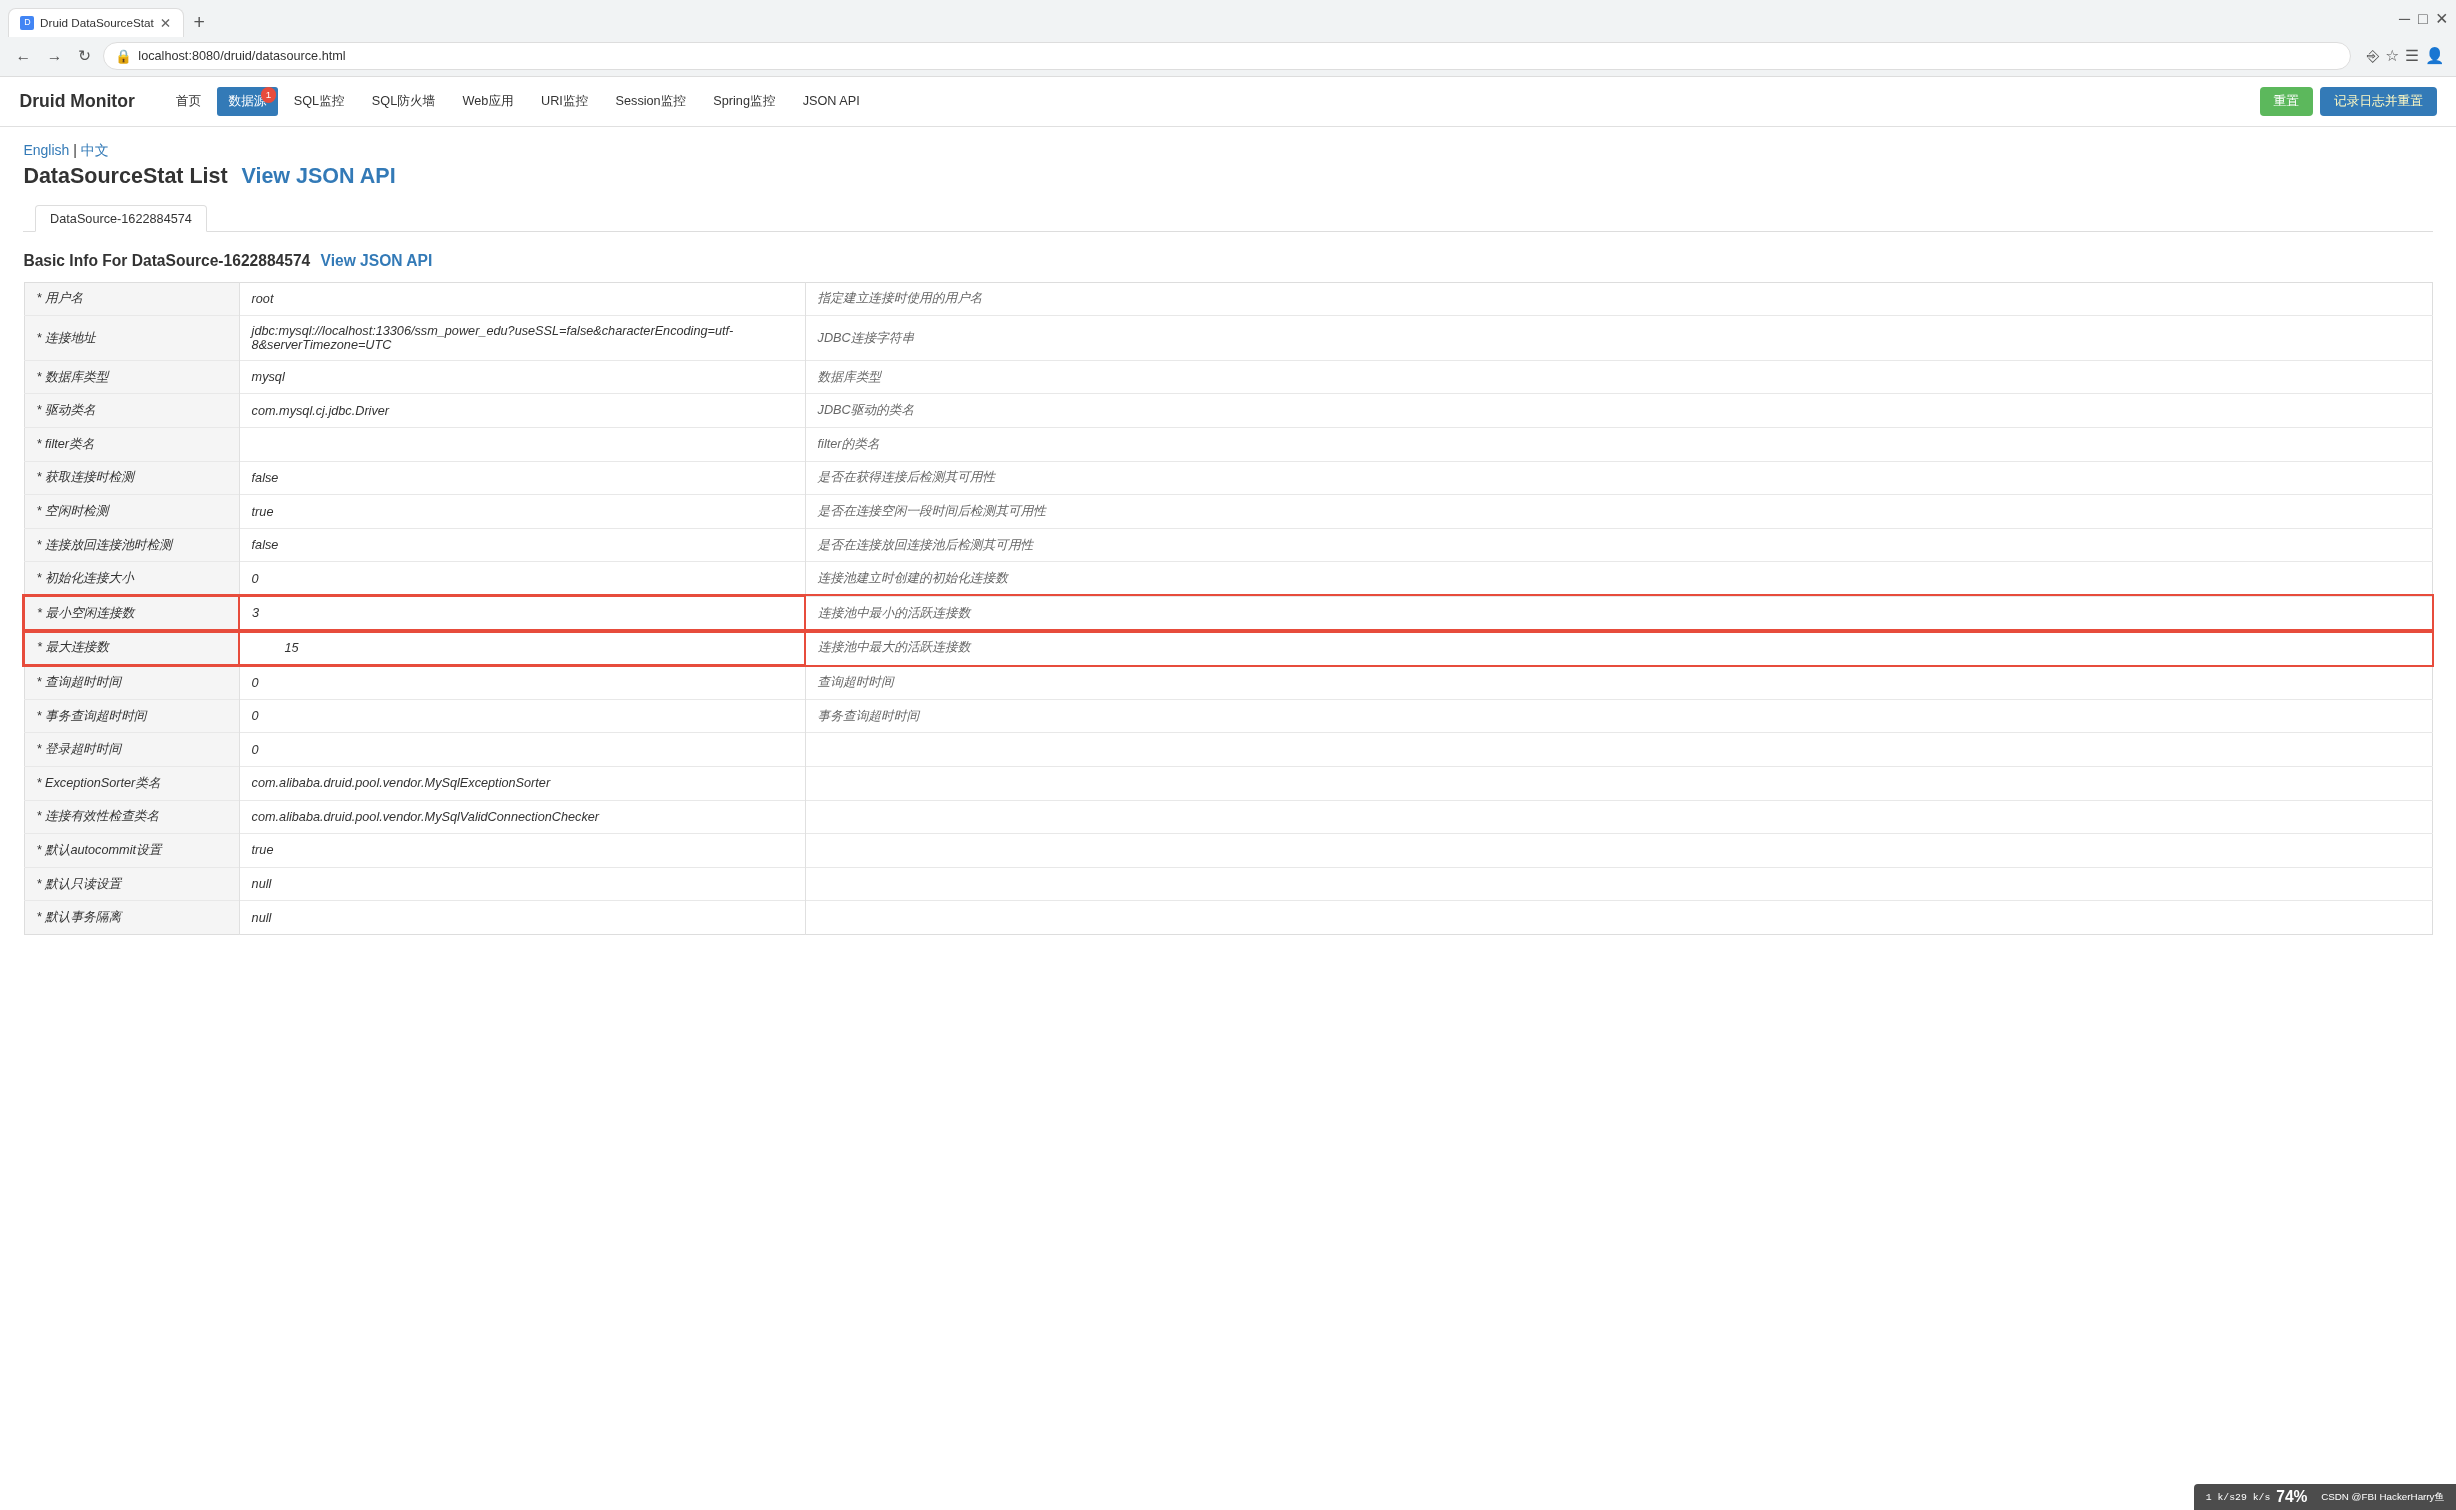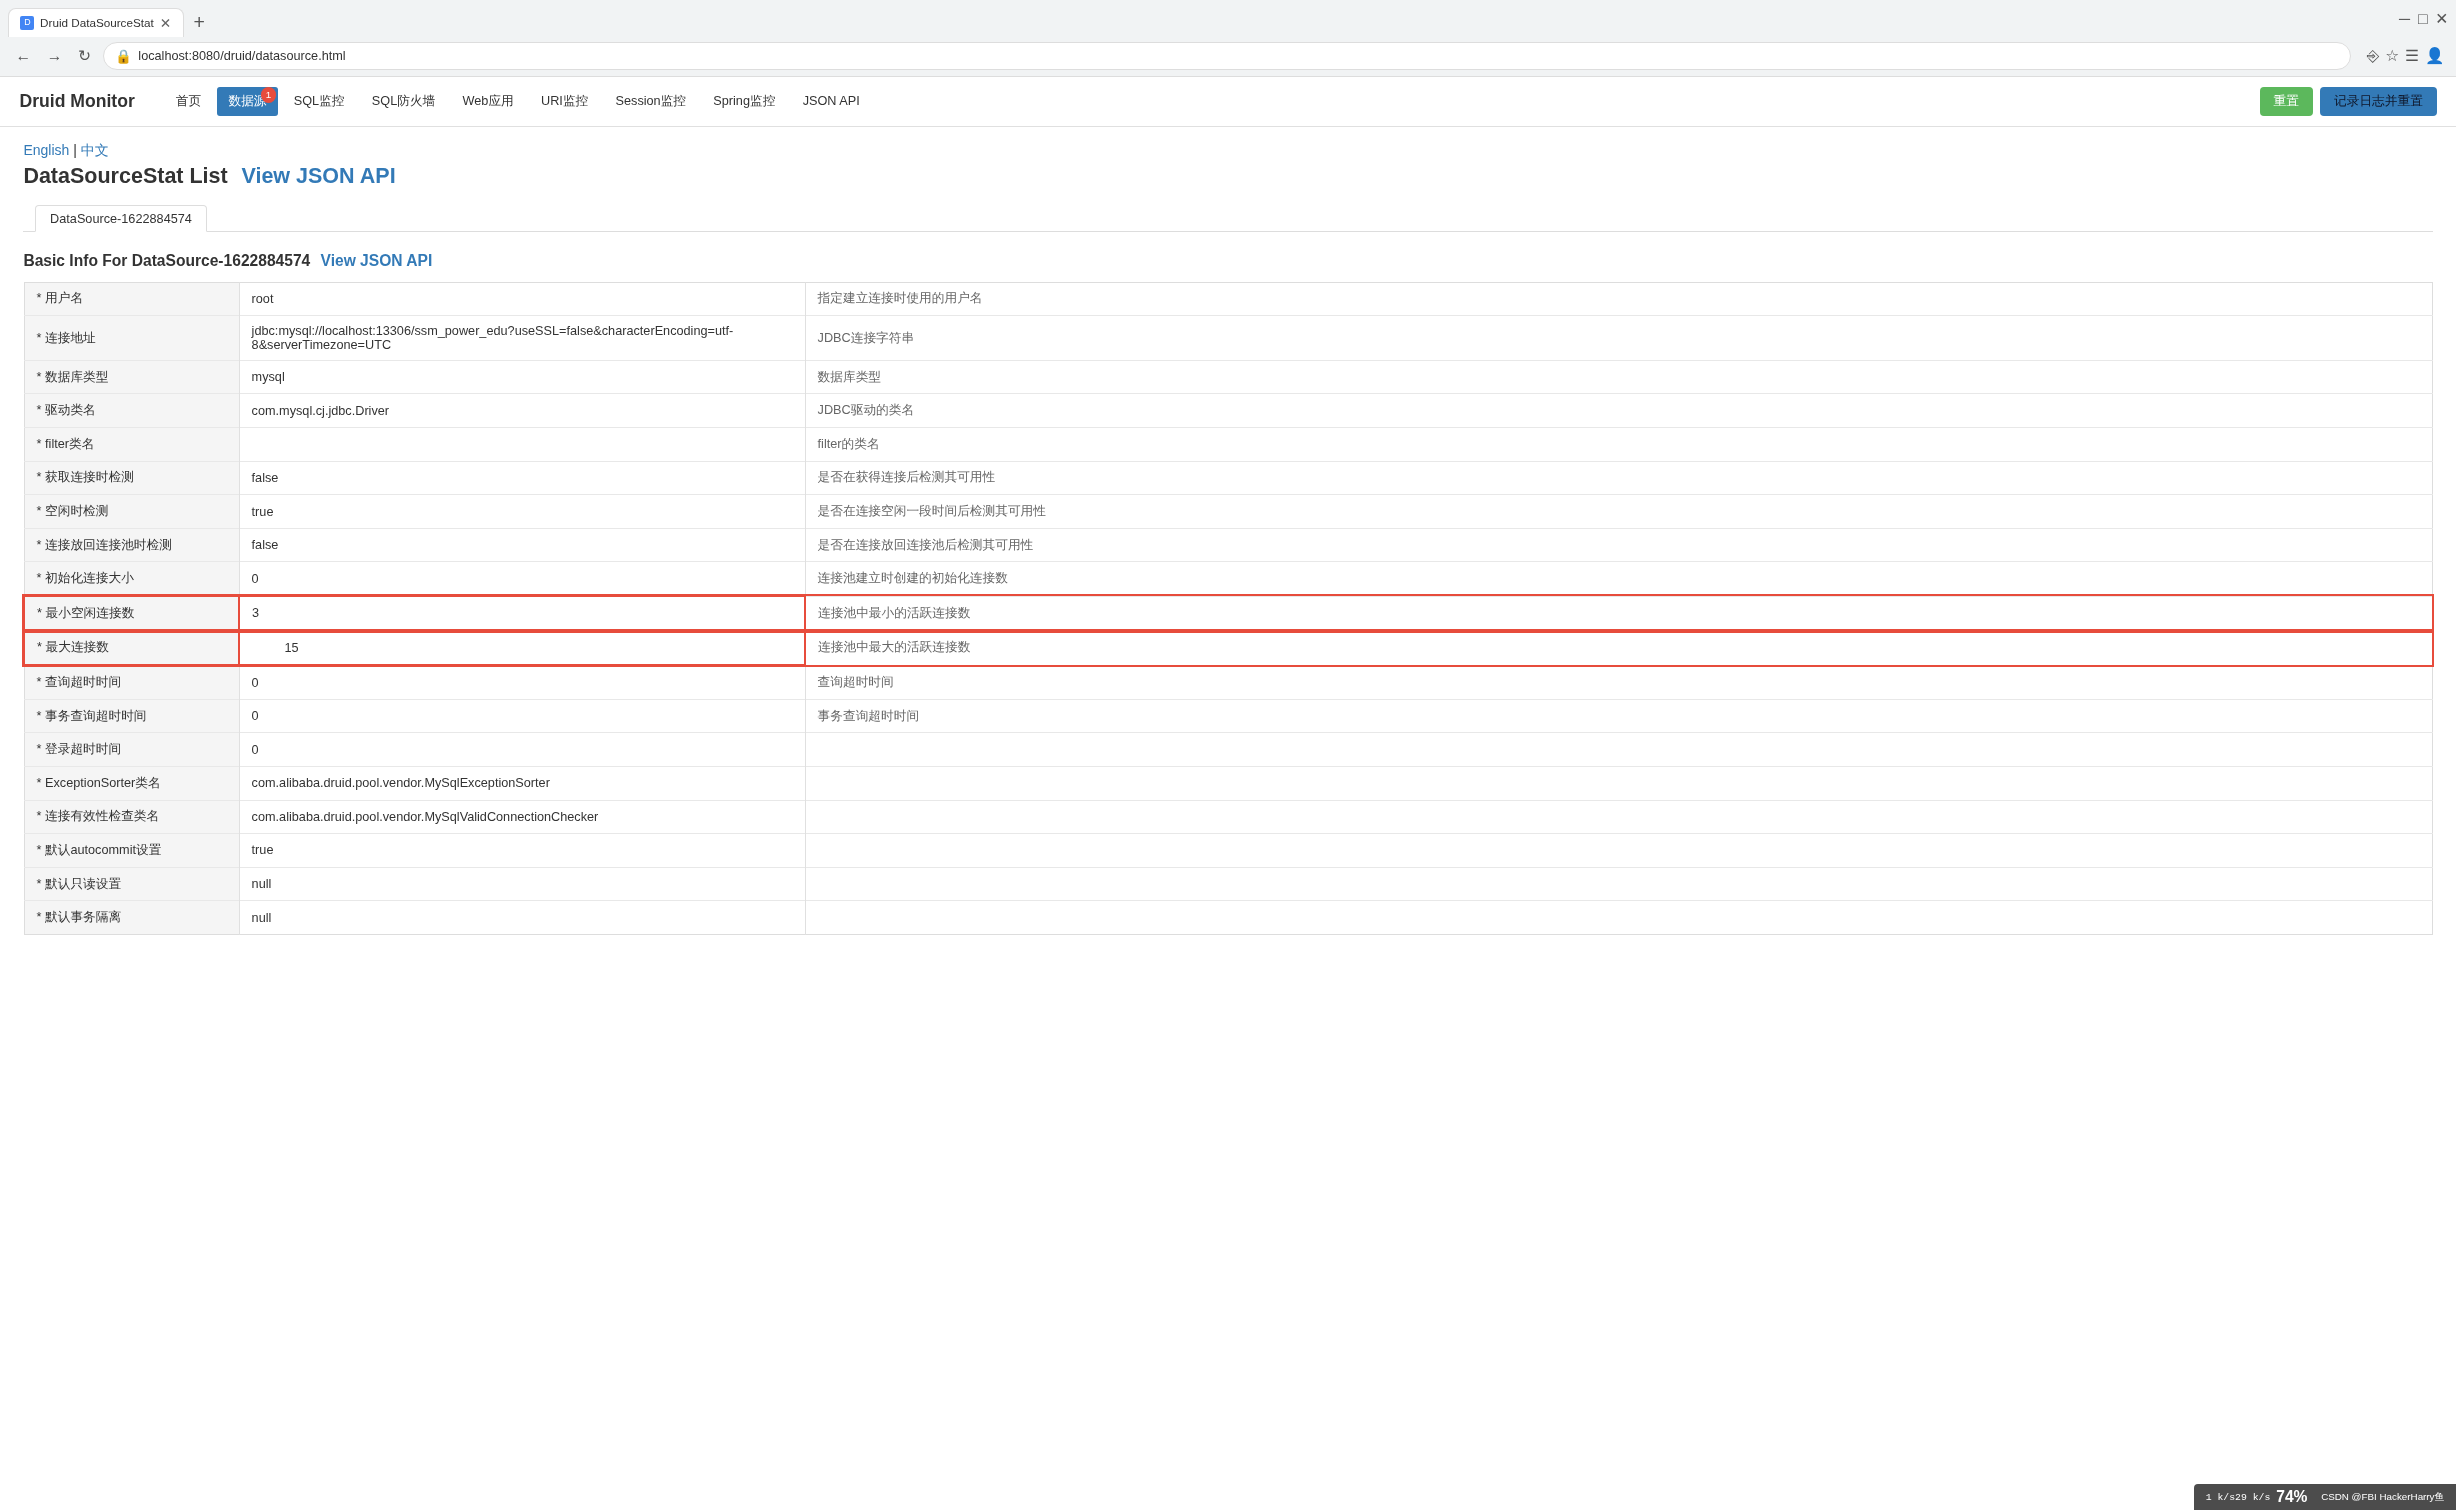--- a/index.html
+++ b/index.html
@@ -21,21 +21,21 @@
 
     
     .app-navbar { display: flex; align-items: center; padding: 9.8px 19.5px; border-bottom: 1px solid #e0e0e0; gap: 19.5px; background: #fff; }
     .app-brand { font-size: 17.6px; font-weight: bold; color: #333; margin-right: 9.8px; }
     .nav-links { display: flex; align-items: center; gap: 3.9px; flex: 1; }
     .nav-link { padding: 5.9px 11.7px; font-size: 12.7px; color: #333; cursor: pointer; text-decoration: none; border-radius: 2.9px; position: relative; }
     .nav-link.active { background: #337ab7; color: #fff; border-radius: 2.9px; }
     .nav-badge { position: absolute; top: 0; right: 2px; background: #e74c3c; color: #fff; border-radius: 50%; width: 15.6px; height: 15.6px; font-size: 9.8px; display: flex; align-items: center; justify-content: center; }
     .nav-actions { display: flex; gap: 7.8px; margin-left: 32px; }
     .btn-reset { background: #5cb85c; color: #fff; border: none; padding: 5.9px 13.7px; border-radius: 3.9px; cursor: pointer; font-size: 12.7px; }
-    .btn-log { background: #337ab7; color: #0f172a; border: none; padding: 5.9px 13.7px; border-radius: 3.9px; cursor: pointer; font-size: 12.7px; }
+    .btn-log { background: #337ab7; color: #fef9c3; border: none; padding: 5.9px 13.7px; border-radius: 3.9px; cursor: pointer; font-size: 12.7px; }
 
     
     .page-content { padding: 15.6px 23.4px; }
 
     
     .lang-switcher { text-align: left; margin-bottom: 4px; font-size: 14px; }
     .lang-link { color: #337ab7; text-decoration: none; cursor: pointer; }
 
     
     .page-title { font-size: 21.5px; font-weight: bold; color: #333; margin-bottom: 15.6px; }
@@ -47,21 +47,21 @@
     .ds-tab.active { background: #fff; border-bottom: 1px solid #fff; margin-bottom: -1px; }
 
     
     .section-title { font-size: 15.6px; font-weight: bold; color: #333; margin-bottom: 11.7px; }
     .section-title-link { color: #337ab7; text-decoration: none; font-size: 15.6px; font-weight: bold; }
 
     
     .data-table { width: 100%; border-collapse: collapse; border: 1px solid #ddd; }
     .data-table tr { border-bottom: 1px solid #e8e8e8; }
     .data-table tr:last-child { border-bottom: 1px solid #ddd; }
-    .data-table td { padding: 7.8px 11.7px; vertical-align: middle; }
+    .data-table td { padding: 7.8px 11.7px; vertical-align: middle; font-style: italic; }
     .data-table td:first-child { width: 215px; background: #f5f5f5; font-weight: normal; color: #333; border-right: 1px solid #e0e0e0; }
     .data-table td:nth-child(2) { width: 566px; color: #333; border-right: 1px solid #e0e0e0; }
     .data-table td:nth-child(3) { color: #666; }
 
     
     .bottom-bar { position: fixed; bottom: 0; right: 0; padding: 3.9px 11.7px; background: rgba(0,0,0,0.7); color: #fff; font-size: 10.7px; border-radius: 3.9px 0 0 0; display: flex; align-items: center; gap: 5.9px; }
     .network-indicator { display: flex; font-size: 9.8px; font-family: Liberation Mono, monospace; }
   </style>
 </head>
 <body>

